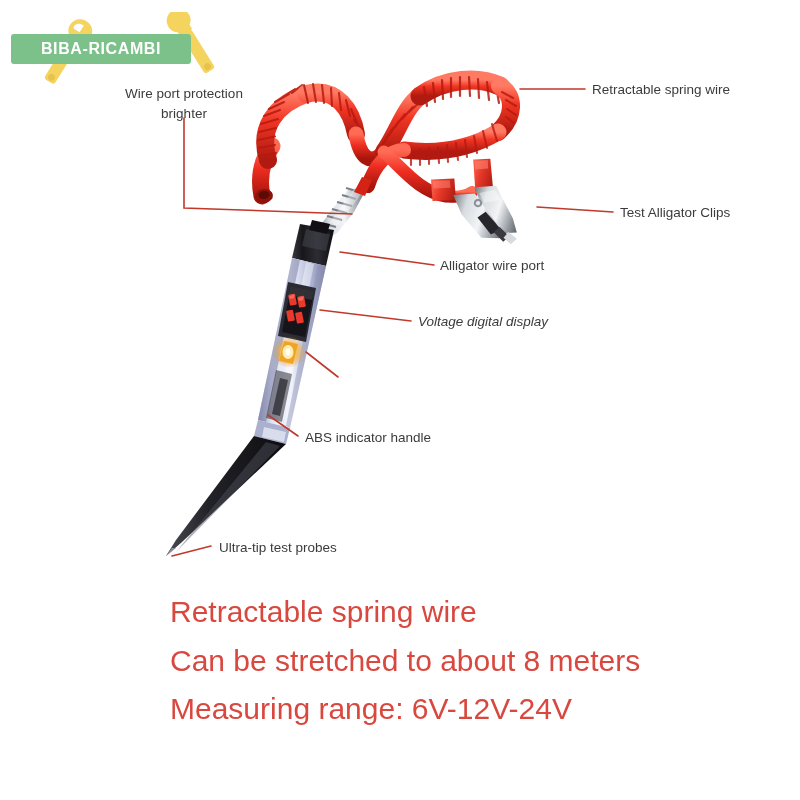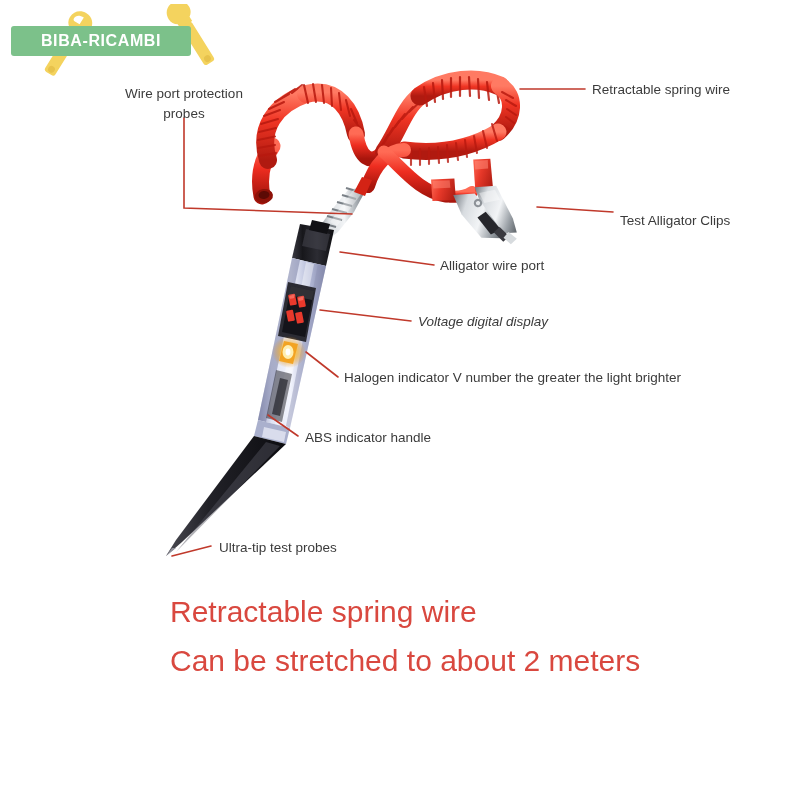--- a/index.html
+++ b/index.html
@@ -20,21 +20,21 @@
     position: absolute;
     left: 0; top: 0;
     width: 800px;
     height: 800px;
   }
 
   
   .logo-wrap {
     position: absolute;
     left: 6px;
-    top: 4px;
+    top: 12px;
     width: 230px;
     height: 72px;
     z-index: 40;
   }
   .logo-wrench-layer {
     position: absolute;
     left: 0; top: 0;
     width: 230px; height: 72px;
   }
   .logo-banner {
@@ -381,35 +381,35 @@
         </g>
       </g>
     </svg>
     <div class="logo-banner">
       <span class="logo-banner-text">BIBA-RICAMBI</span>
     </div>
   </div>
 
   <div class="ann two-line" style="left:106px; top:84px; width:156px;">
     <span>Wire port protection</span><br>
-    <span>probes</span>
+    <span>brighter</span>
   </div>
 
   <div class="ann" style="left:592px; top:81px;">Retractable spring wire</div>
 
-  <div class="ann" style="left:620px; top:212px;text-align:right;">Test Alligator Clips</div>
+  <div class="ann" style="left:620px; top:204px;text-align:right;">Test Alligator Clips</div>
 
   <div class="ann" style="left:440px; top:257px;">Alligator wire port</div>
 
   <div class="ann" style="left:418px; top:313px;font-style:italic;">Voltage digital display</div>
 
-  <div class="ann" style="left:344px; top:369px;">Halogen indicator V number the greater the light brighter</div>
 
   <div class="ann" style="left:305px; top:429px;">ABS indicator handle</div>
 
   <div class="ann" style="left:219px; top:539px;">Ultra-tip test probes</div>
 
   <div class="promo">
     <div class="promo-line">Retractable spring wire</div>
-    <div class="promo-line">Can be stretched to about 2 meters</div>
+    <div class="promo-line">Can be stretched to about 8 meters</div>
+    <div class="promo-line">Measuring range: 6V-12V-24V</div>
   </div>
 
 </div>
 
 </body></html>

